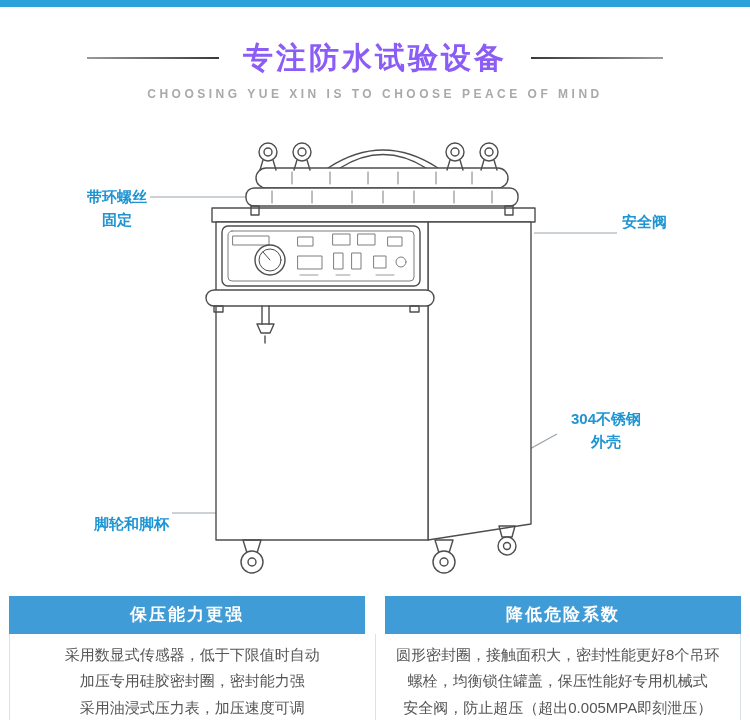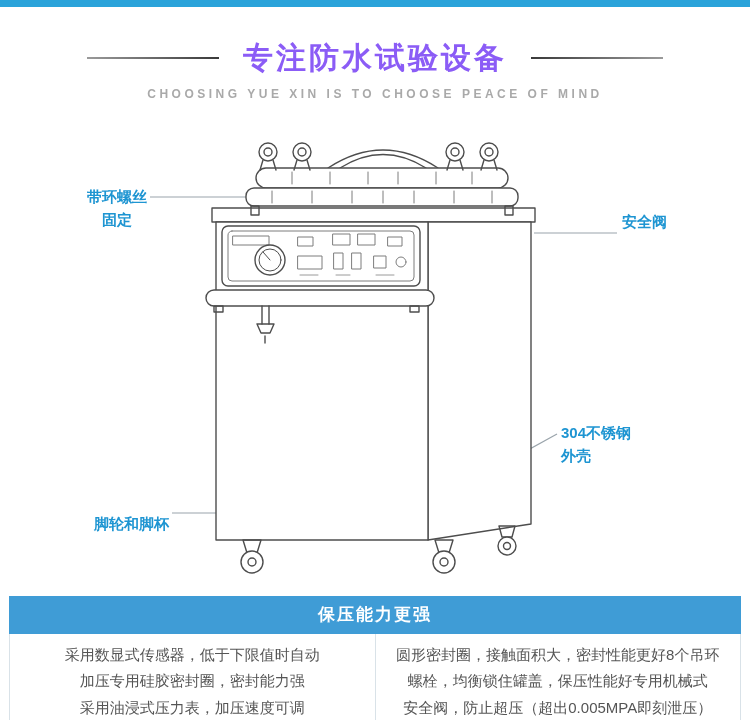--- a/index.html
+++ b/index.html
@@ -20,21 +20,21 @@
     margin:11px 0 0 0;font-size:12px;color:#a9a9a9;letter-spacing:3.5px;font-weight:bold;
   }
   .diagram{position:absolute;left:0;top:110px;width:750px;height:470px;}
   .machine{position:absolute;left:0;top:0;}
   .callout{
     position:absolute;color:#1e95d2;font-weight:bold;font-size:15px;line-height:1.5;
     white-space:pre-line;
   }
   .callout-eyebolt{left:84px;top:76px;width:66px;text-align:center;}
   .callout-safety{left:622px;top:101px;}
-  .callout-shell{left:561px;top:312px;width:90px;}
+  .callout-shell{left:561px;top:298px;width:90px;text-align:center;}
   .callout-casters{left:94px;top:403px;}
   .features{position:absolute;left:9px;top:596px;width:732px;}
   .features-headers{display:flex;gap:20px;}
   .feature-header{
     flex:1;background:#3f9cd6;color:#fff;font-size:17px;font-weight:bold;
     text-align:center;padding:7px 0 8px 0;letter-spacing:2px;
   }
   .features-bodies{display:flex;border:1px solid #d9e2e8;border-top:none;background:#fff;box-sizing:border-box;}
   .feature-body{
     flex:1;box-sizing:border-box;padding:8px 10px 9px 10px;font-size:15px;line-height:1.75;
@@ -154,20 +154,21 @@
 固定</div>
     <div class="callout callout-safety">安全阀</div>
     <div class="callout callout-shell">304不锈钢
 外壳</div>
     <div class="callout callout-casters">脚轮和脚杯</div>
   </section>
 
   <section class="features">
     <div class="features-headers">
       <div class="feature-header">保压能力更强</div>
+      <div class="feature-header">降低危险系数</div>
     </div>
     <div class="features-bodies">
       <div class="feature-body first">采用数显式传感器，低于下限值时自动
 加压专用硅胶密封圈，密封能力强
 采用油浸式压力表，加压速度可调</div>
       <div class="feature-body">圆形密封圈，接触面积大，密封性能更好8个吊环
 螺栓，均衡锁住罐盖，保压性能好专用机械式
 安全阀，防止超压（超出0.005MPA即刻泄压）</div>
     </div>
   </section>

